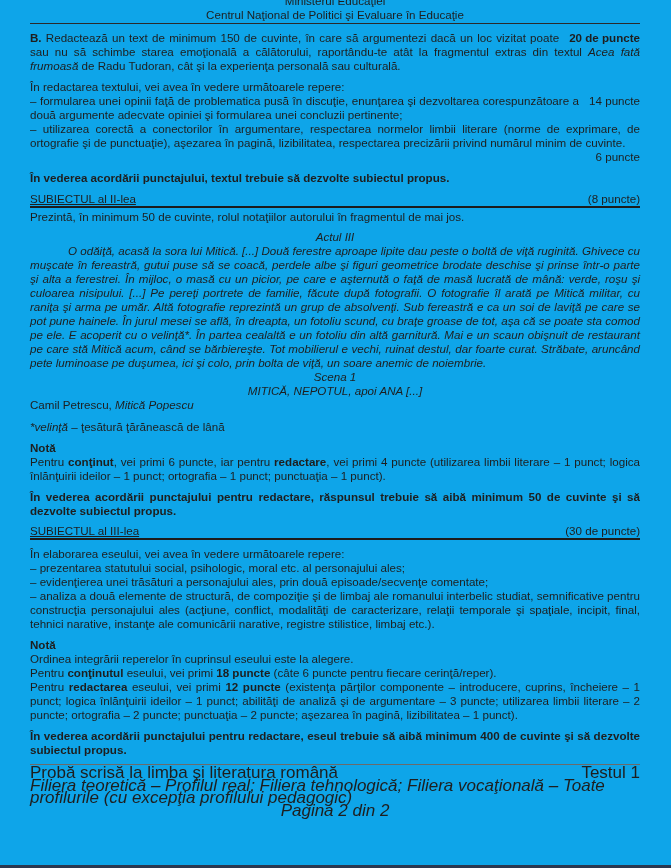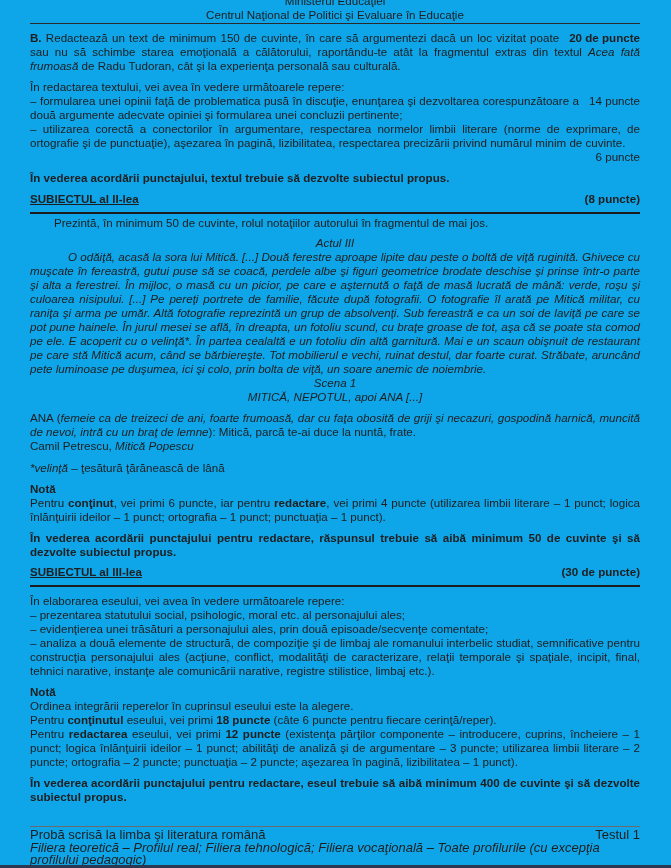--- a/index.html
+++ b/index.html
@@ -24,42 +24,42 @@
   .pts { float: right; font-weight: bold; padding-left: 10px; }
   .pts-reg { float: right; padding-left: 10px; }
 
   .doc-header {
     text-align: center;
     border-bottom: 1.5px solid #2a2a2a;
     padding-bottom: 1px;
   }
   .doc-header .cut { margin-top: -6px; }
 
-  .mt2 { margin-top: 2px; margin-left: 24px; }
+  .mt2 { margin-top: 2px; }
   .mt4 { margin-top: 8px; }
   .mt6 { margin-top: 6px; }
   .mt7 { margin-top: 7px; }
 
   .subject-heading {
     display: flex;
     justify-content: space-between;
-    font-weight: bold;
+    font-weight: normal;
     border-bottom: 2px solid #1c1c1c;
-    padding-bottom: 6px;
+    padding-bottom: 0;
   }
   .subject-heading .title { text-decoration: underline; }
 
   .passage { font-style: italic; text-indent: 38px; }
   .attribution { padding-right: 14px; }
 
   .doc-footer {
-    margin-top: 22px;
+    margin-top: 7px;
     border-top: 1px solid #6b6b6b;
     padding-top: 2px;
-    font-size: 13px;
+    font-size: 17px;
     line-height: 12.6px;
   }
   .doc-footer .row { display: flex; justify-content: space-between; }
 
   .bottom-edge {
     position: absolute;
     left: 0; right: 0; bottom: 0;
     height: 3px;
     background: #2b3850;
   }
@@ -89,21 +89,20 @@
     <span class="title">SUBIECTUL al II-lea</span>
     <span>(8 puncte)</span>
   </div>
   <p class="mt2">Prezintă, în minimum 50 de cuvinte, rolul notaţiilor autorului în fragmentul de mai jos.</p>
 
   <p class="center mt6">Actul III</p>
   <p class="passage">O odăiţă, acasă la sora lui Mitică. [...] Două ferestre aproape lipite dau peste o boltă de viţă ruginită. Ghivece cu muşcate în fereastră, gutui puse să se coacă, perdele albe şi figuri geometrice brodate deschise şi prinse într-o parte şi alta a ferestrei. În mijloc, o masă cu un picior, pe care e aşternută o faţă de masă lucrată de mână: verde, roşu şi culoarea nisipului. [...] Pe pereţi portrete de familie, făcute după fotografii. O fotografie îl arată pe Mitică militar, cu raniţa şi arma pe umăr. Altă fotografie reprezintă un grup de absolvenţi. Sub fereastră e ca un soi de laviţă pe care se pot pune hainele. În jurul mesei se află, în dreapta, un fotoliu scund, cu braţe groase de tot, aşa că se poate sta comod pe ele. E acoperit cu o velinţă*. În partea cealaltă e un fotoliu din altă garnitură. Mai e un scaun obişnuit de restaurant pe care stă Mitică acum, când se bărbiereşte. Tot mobilierul e vechi, ruinat destul, dar foarte curat. Străbate, aruncând pete luminoase pe duşumea, ici şi colo, prin bolta de viţă, un soare anemic de noiembrie.</p>
   <p class="center">Scena 1</p>
   <p class="center">MITICĂ, NEPOTUL, apoi ANA [...]</p>
 
-  <p class="mt7"><span>ANA (</span><span class="i">femeie ca de treizeci de ani, foarte frumoasă, dar cu faţa obosită de griji şi necazuri, gospodină harnică, muncită de nevoi, intră cu un braţ de lemne</span><span>): Mitică, parcă te-ai duce la nuntă, frate.</span></p>
 
   <p class="attribution"><span>Camil Petrescu, </span><span class="i">Mitică Popescu</span></p>
 
   <p class="mt4"><span class="i">*velinţă</span><span> – ţesătură ţărănească de lână</span></p>
 
   <p class="b mt7">Notă</p>
   <p><span>Pentru </span><span class="b">conţinut</span><span>, vei primi 6 puncte, iar pentru </span><span class="b">redactare</span><span>, vei primi 4 puncte (utilizarea limbii literare – 1 punct; logica înlănţuirii ideilor – 1 punct; ortografia – 1 punct; punctuaţia – 1 punct).</span></p>
 
   <p class="b mt7">În vederea acordării punctajului pentru redactare, răspunsul trebuie să aibă minimum 50 de cuvinte şi să dezvolte subiectul propus.</p>
 

